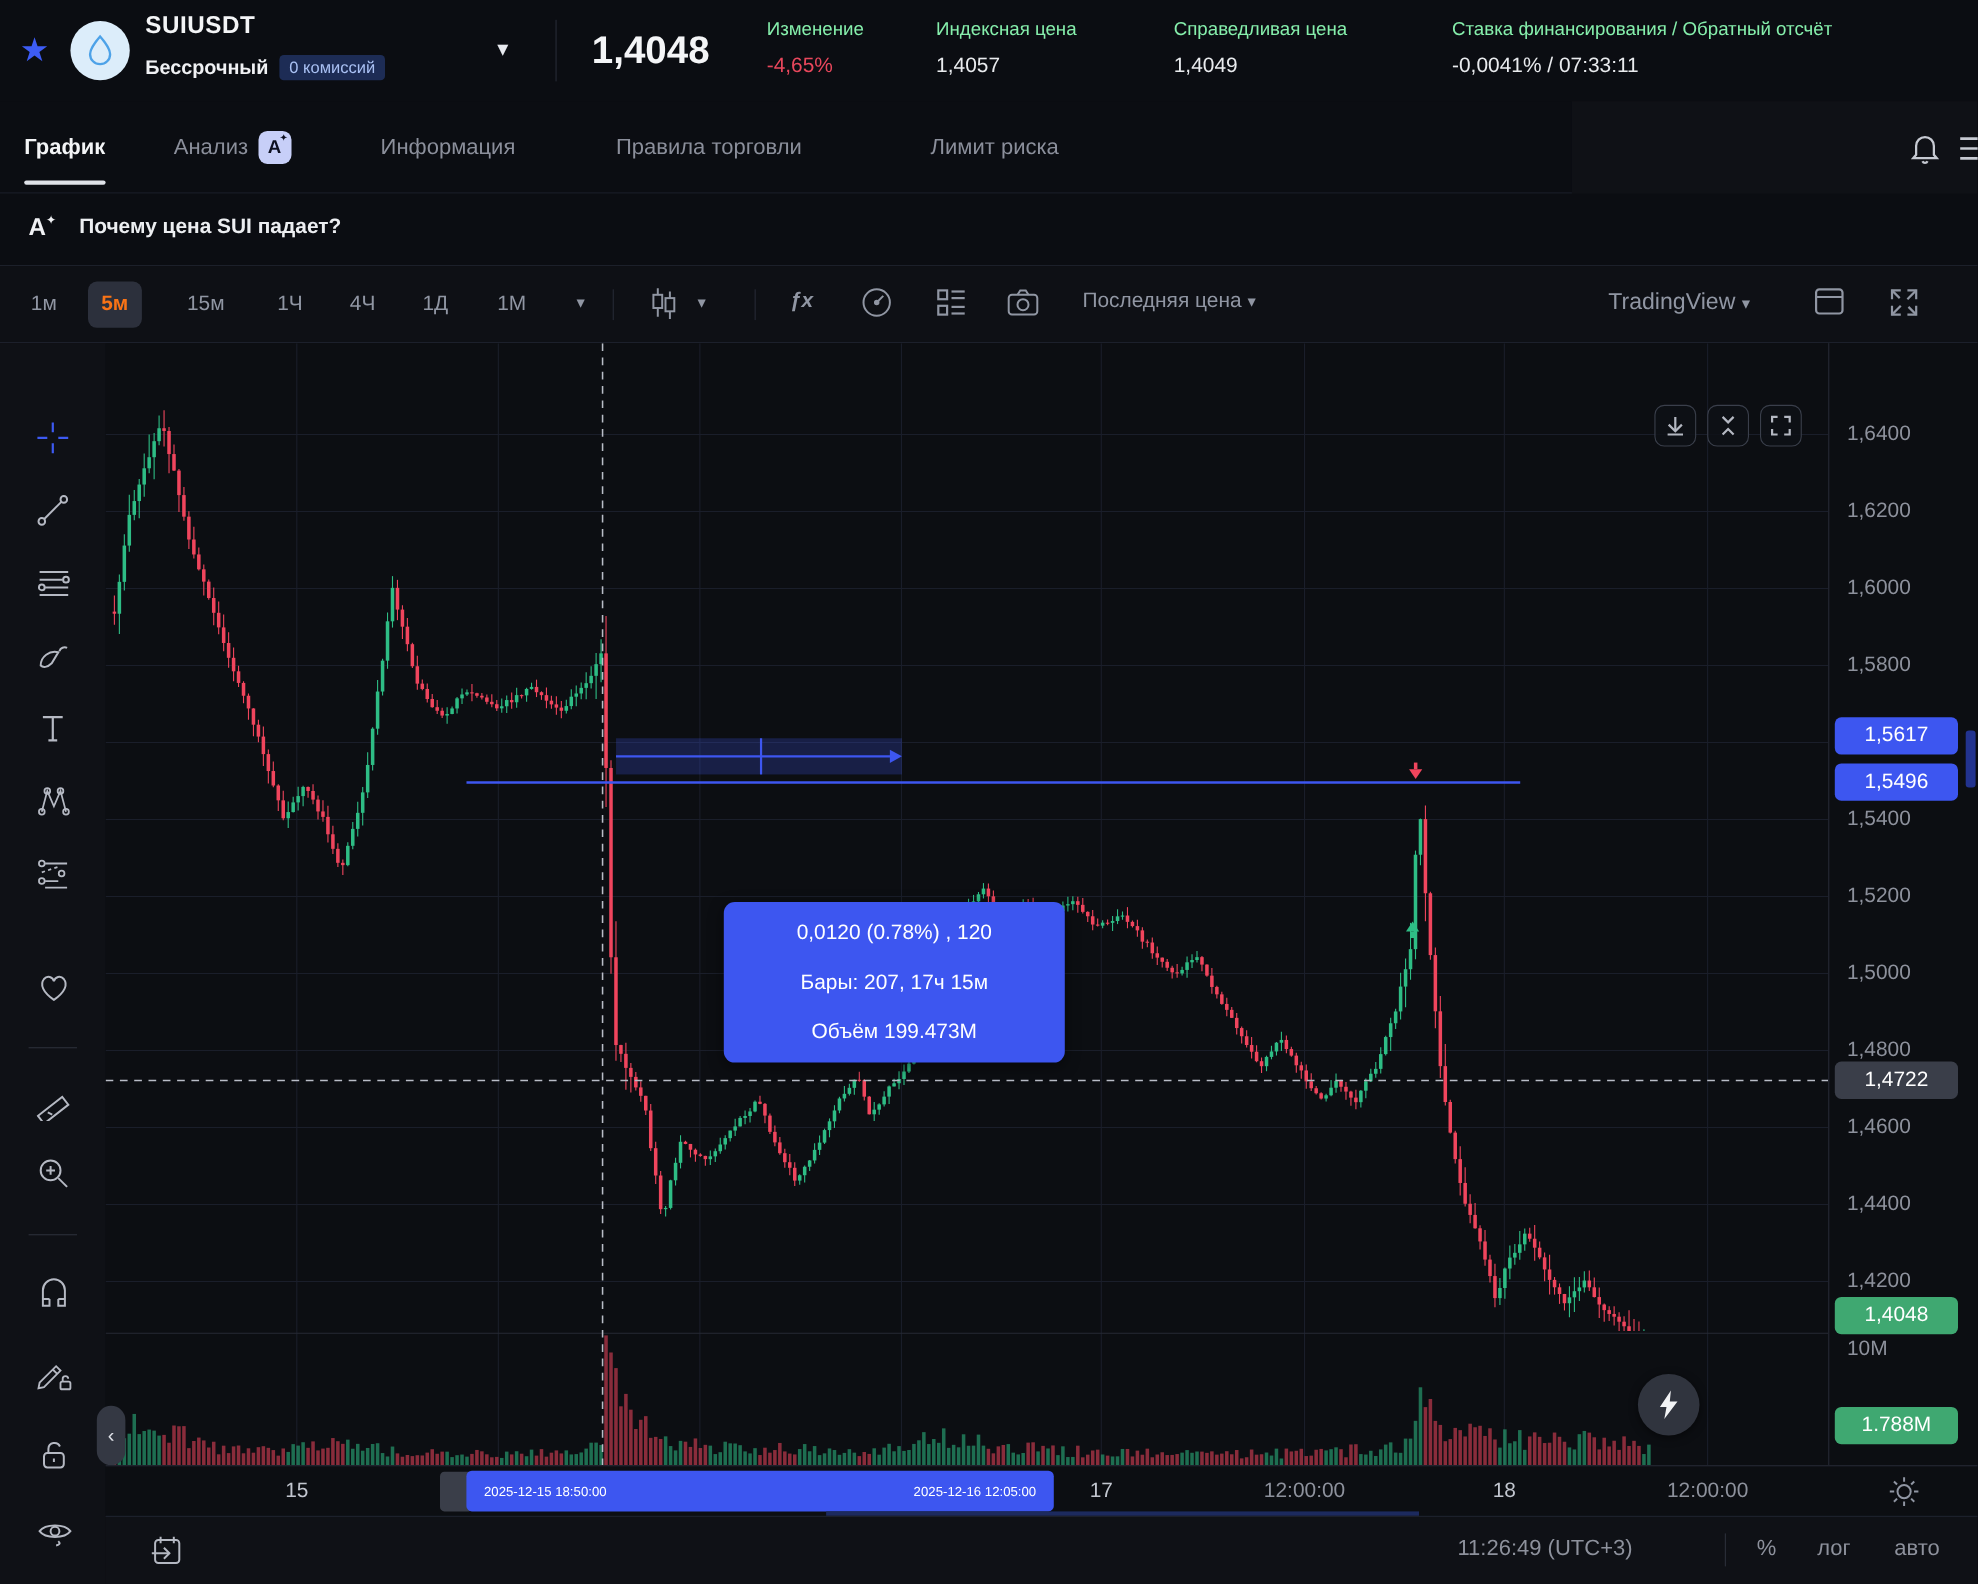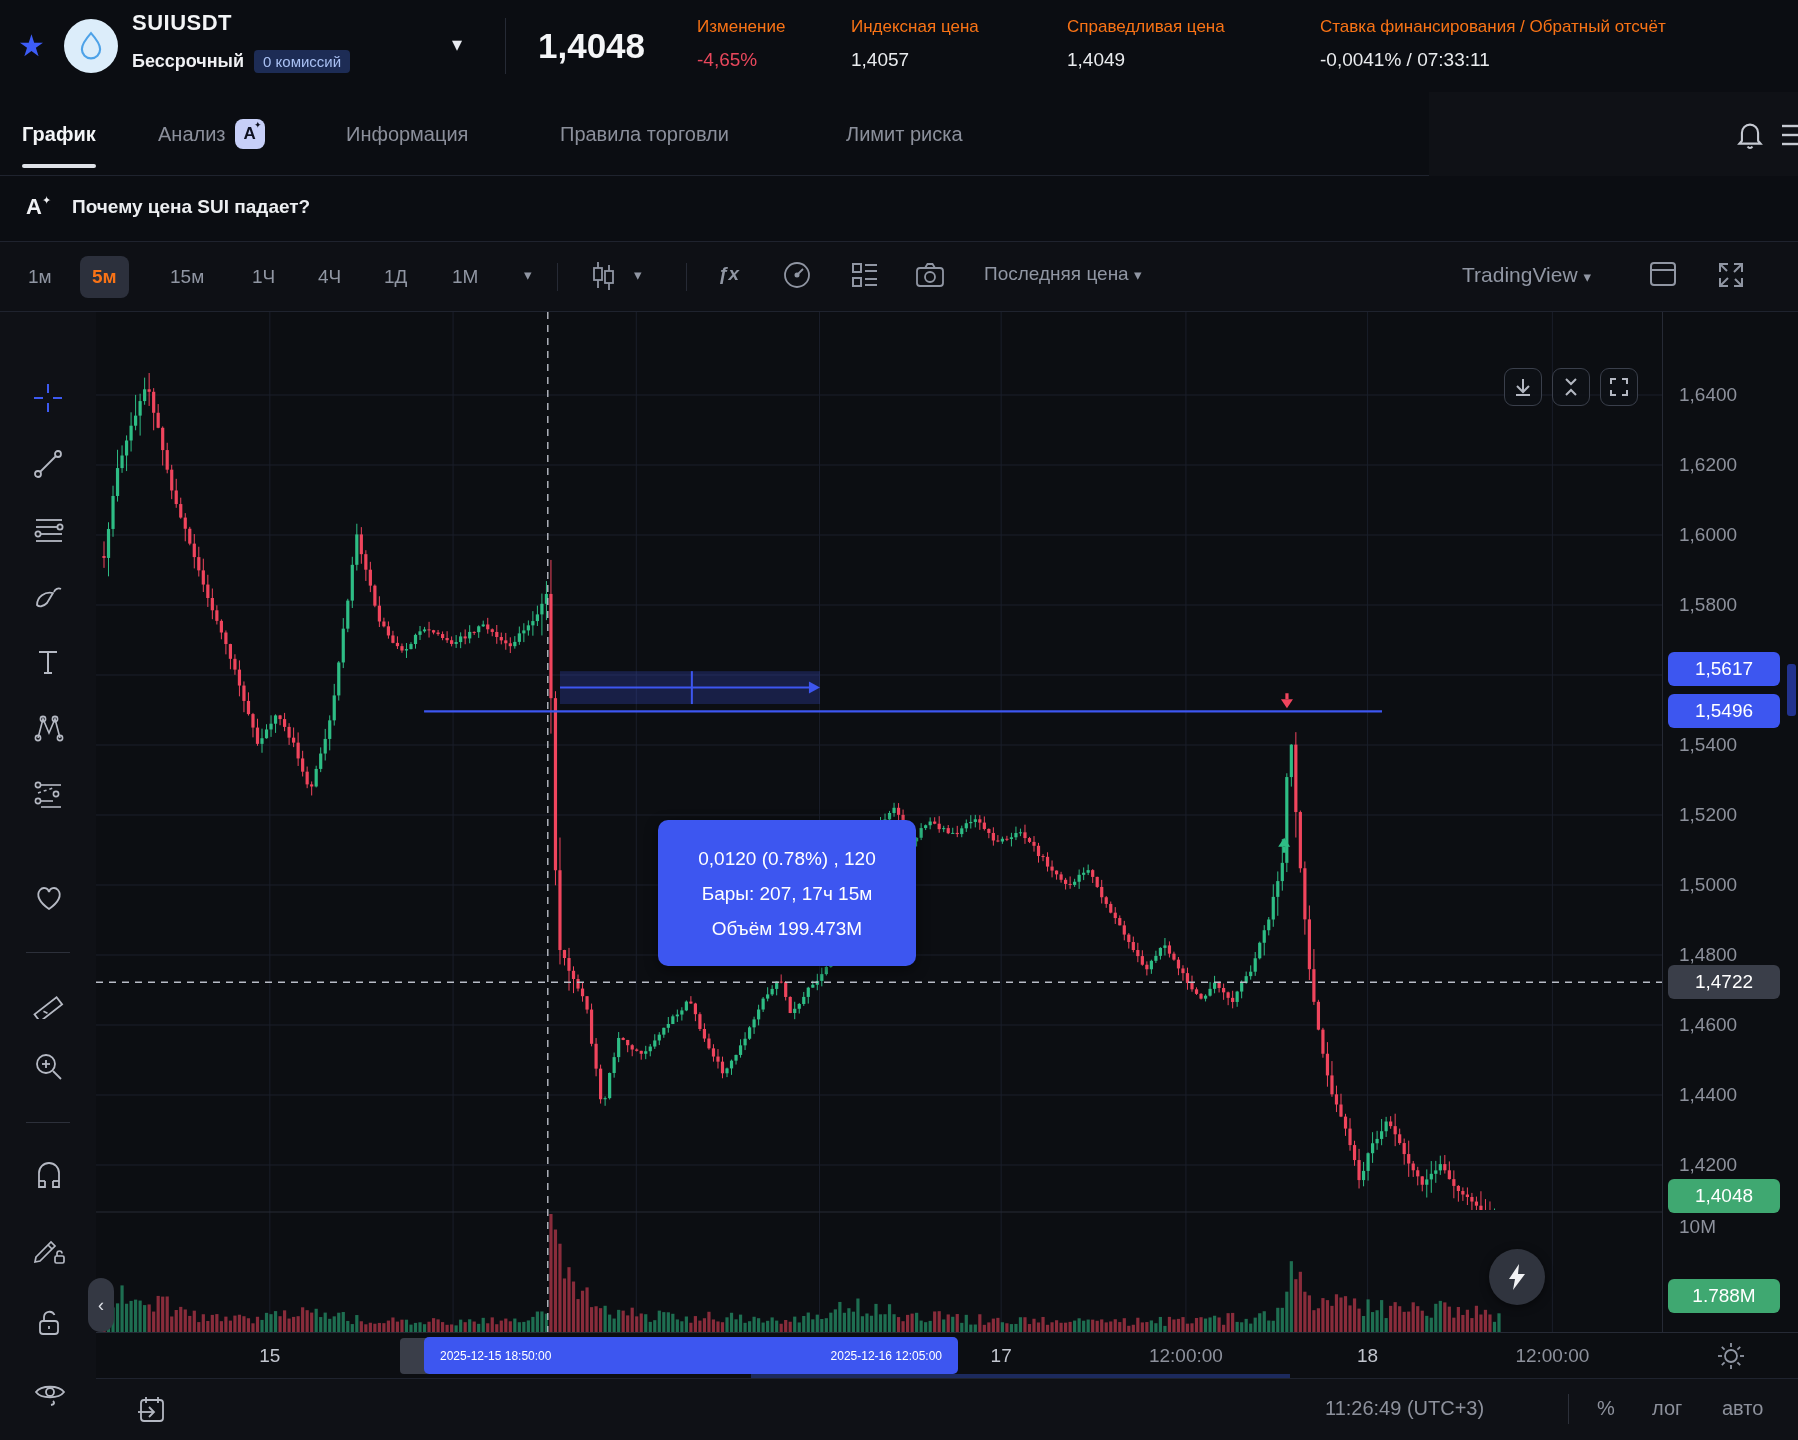--- a/index.html
+++ b/index.html
@@ -13,21 +13,21 @@
   #coin-logo { position:absolute; left:64px; top:19px; width:54px; height:54px; border-radius:50%; background:#dcedfa; display:flex; align-items:center; justify-content:center; }
   #symbol-block { position:absolute; left:132px; top:10px; }
   #symbol-title { font-size:22px; font-weight:bold; color:#f3f4f6; letter-spacing:.5px; }
   #symbol-row2 { display:flex; align-items:center; margin-top:14px;justify-content:space-between; }
   #contract-type { font-size:18px; font-weight:bold; color:#f0f1f4; }
   #fee-badge { margin-left:10px; background:#1d2c55; color:#a9c0f3; font-size:15px; padding:3px 9px; border-radius:4px; }
   #symbol-caret { position:absolute; left:452px; top:32px; color:#e8eaf0; font-size:20px; cursor:pointer; }
   .vdiv { position:absolute; top:18px; width:1px; height:56px; background:#262a35; }
   #big-price { position:absolute; left:538px; top:26px; font-size:35px; font-weight:bold; color:#f4f5f7; }
   .stat-col { position:absolute; top:17px; white-space:nowrap; }
-  .stat-label { font-size:17px; color:#f97316;text-align:center; }
+  .stat-label { font-size:17px; color:#86efac;text-align:center; }
   .stat-value { font-size:19px; color:#e9ebee; margin-top:12px; }
   .stat-value.red { color:#e8475c; }
 
   
   #tabbar { position:absolute; left:0; top:92px; width:1429px; height:84px; background:#0b0d12; border-bottom:1px solid #1f232e; }
   .tab { position:absolute; top:0; height:84px; display:flex; align-items:center; font-size:20px; color:#8b8f9b; cursor:pointer; }
   .tab.active { color:#f3f4f6; font-weight:bold; }
   .tab .underline { position:absolute; left:0; bottom:8px; height:4px; width:100%; border-radius:2px; background:#dfe2e8; }
   #ai-badge { display:inline-flex; align-items:center; justify-content:center; width:30px; height:30px; margin-left:9px; border-radius:8px; background:#c7cff8; color:#0d1020; font-weight:bold; font-size:17px; position:relative; }
   #ai-badge .spark { position:absolute; right:3px; top:1px; font-size:9px; }
@@ -49,21 +49,21 @@
   .caret { font-size:15px; color:#9096a3; }
 
   
   #leftbar { position:absolute; left:0; top:312px; width:96px; height:1128px; background:#0f1116; }
   .draw-tool { position:absolute; left:33px; width:30px; height:30px; cursor:pointer; }
   .lb-div { position:absolute; left:26px; width:44px; height:1px; background:#2c303a; }
 
   
   #plot { position:absolute; left:96px; top:312px; width:1566px; height:1020px; background:#0c0e12; }
   #plot svg { position:absolute; left:0; top:0; }
-  #tooltip { position:absolute; left:562px; top:508px; width:258px; height:146px; background:#3d56f0; border-radius:10px; display:flex; flex-direction:column; align-items:center; justify-content:center; gap:4px; box-shadow:0 4px 14px rgba(0,0,0,.45); }
+  #tooltip { position:absolute; left:562px; top:508px; width:310px; height:146px; background:#3d56f0; border-radius:10px; display:flex; flex-direction:column; align-items:center; justify-content:center; gap:14px; box-shadow:0 4px 14px rgba(0,0,0,.45); }
   #tooltip div { color:#fff; font-size:19px; line-height:31px; white-space:nowrap; }
   #chart-mini-btns { position:absolute; left:1504px; top:368px; display:flex; gap:10px; }
   .mini-btn { width:38px; height:38px; border:1px solid #3a3f4b; border-radius:9px; background:rgba(14,16,22,.85); display:flex; align-items:center; justify-content:center; cursor:pointer; color:#b4b8c2; }
   #flash-btn { position:absolute; left:1489px; top:1249px; width:56px; height:56px; border-radius:50%; background:#30343e; display:flex; align-items:center; justify-content:center; cursor:pointer; box-shadow:0 2px 8px rgba(0,0,0,.5); }
   #collapse-pill { position:absolute; left:88px; top:1278px; width:26px; height:54px; border-radius:13px; background:#343843; color:#dfe2e8; display:flex; align-items:center; justify-content:center; font-size:18px; cursor:pointer; }
 
   
   #paxis { position:absolute; left:1662px; top:312px; width:136px; height:1020px; border-left:1px solid #262a35; background:#0c0e12; cursor:ns-resize; }
   .ptick { position:absolute; left:16px; transform:translateY(-50%); font-size:19px; color:#8d919c; white-space:nowrap; }
   .pbadge { position:absolute; left:5px; transform:translateY(-50%); min-width:112px; text-align:center; font-size:19px; color:#fff; padding:6px 8px; border-radius:6px; white-space:nowrap; }

